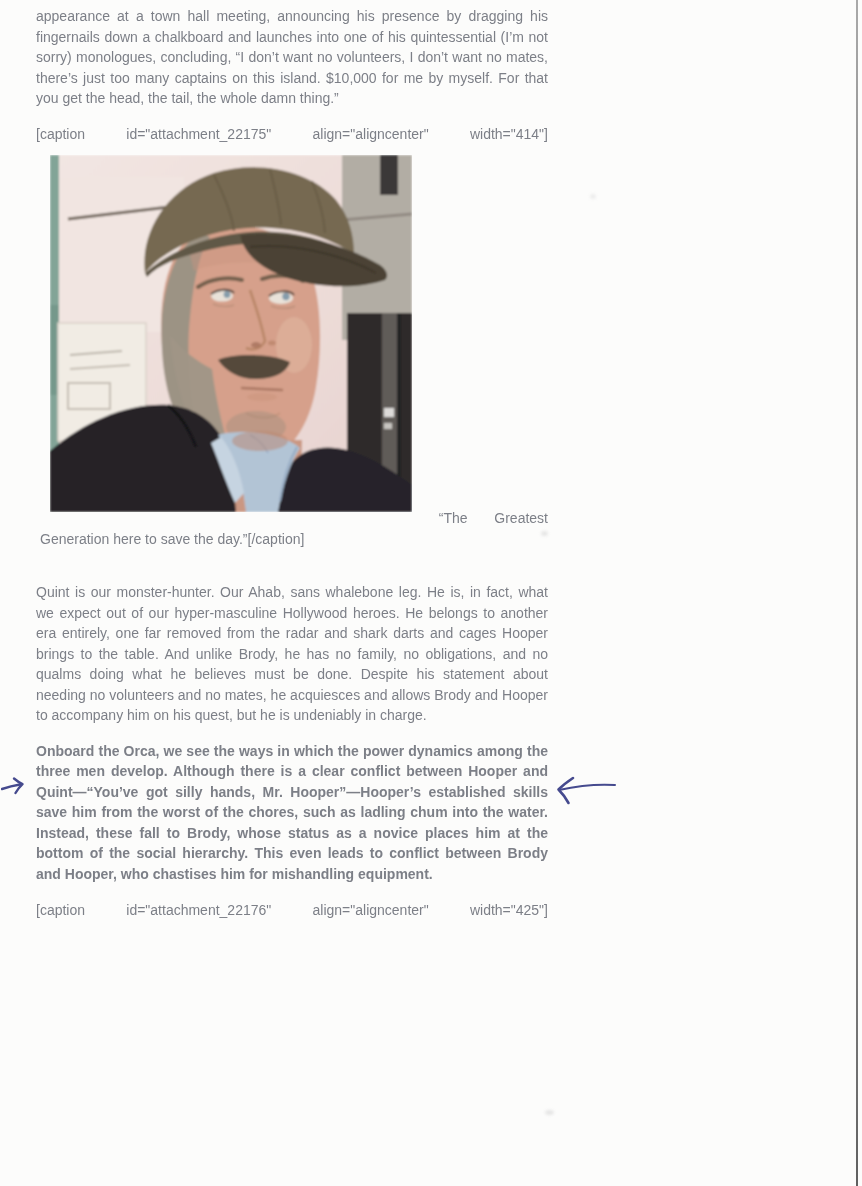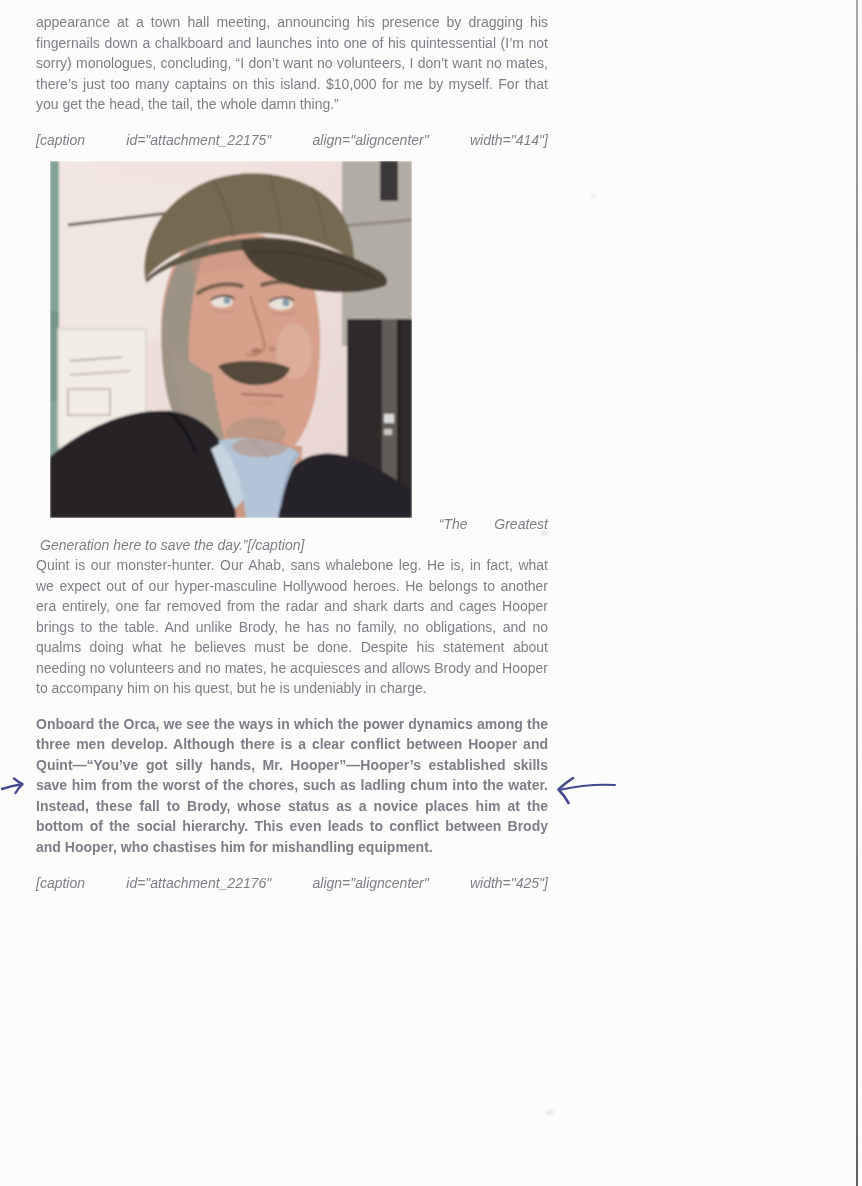--- a/index.html
+++ b/index.html
@@ -16,35 +16,33 @@
     left: 36px; top: 0;
     width: 512px;
     color: #7c7f87;
     font-size: 14px;
     line-height: 20.5px;
   }
   .para {
     margin: 0;
     text-align: justify;
   }
-  .para-1 { margin-top: 12px; }
-  .para-2 { }
+  .para-1 { margin-top: 6px; }
+  .para-2 { margin-top: 33px; }
   .para-3 { margin-top: 15px; font-weight: bold; }
   .caption-row {
     display: flex;
     justify-content: space-between;
     margin-top: 15px;
     white-space: nowrap;
-    font-style: italic;
   }
   .caption-row-2 { margin-top: 16px; }
   .photo-para {
     margin: 11px 0 0 4px;
     text-align: justify;
-    font-style: italic;
   }
   .photo-wrap {
     display: inline-block;
     width: 362px; height: 357px;
     vertical-align: 11px;
     margin-left: 10px;
     line-height: 0;
   }
   .photo-wrap svg { display: block; }
   .annotation { position: absolute; }

